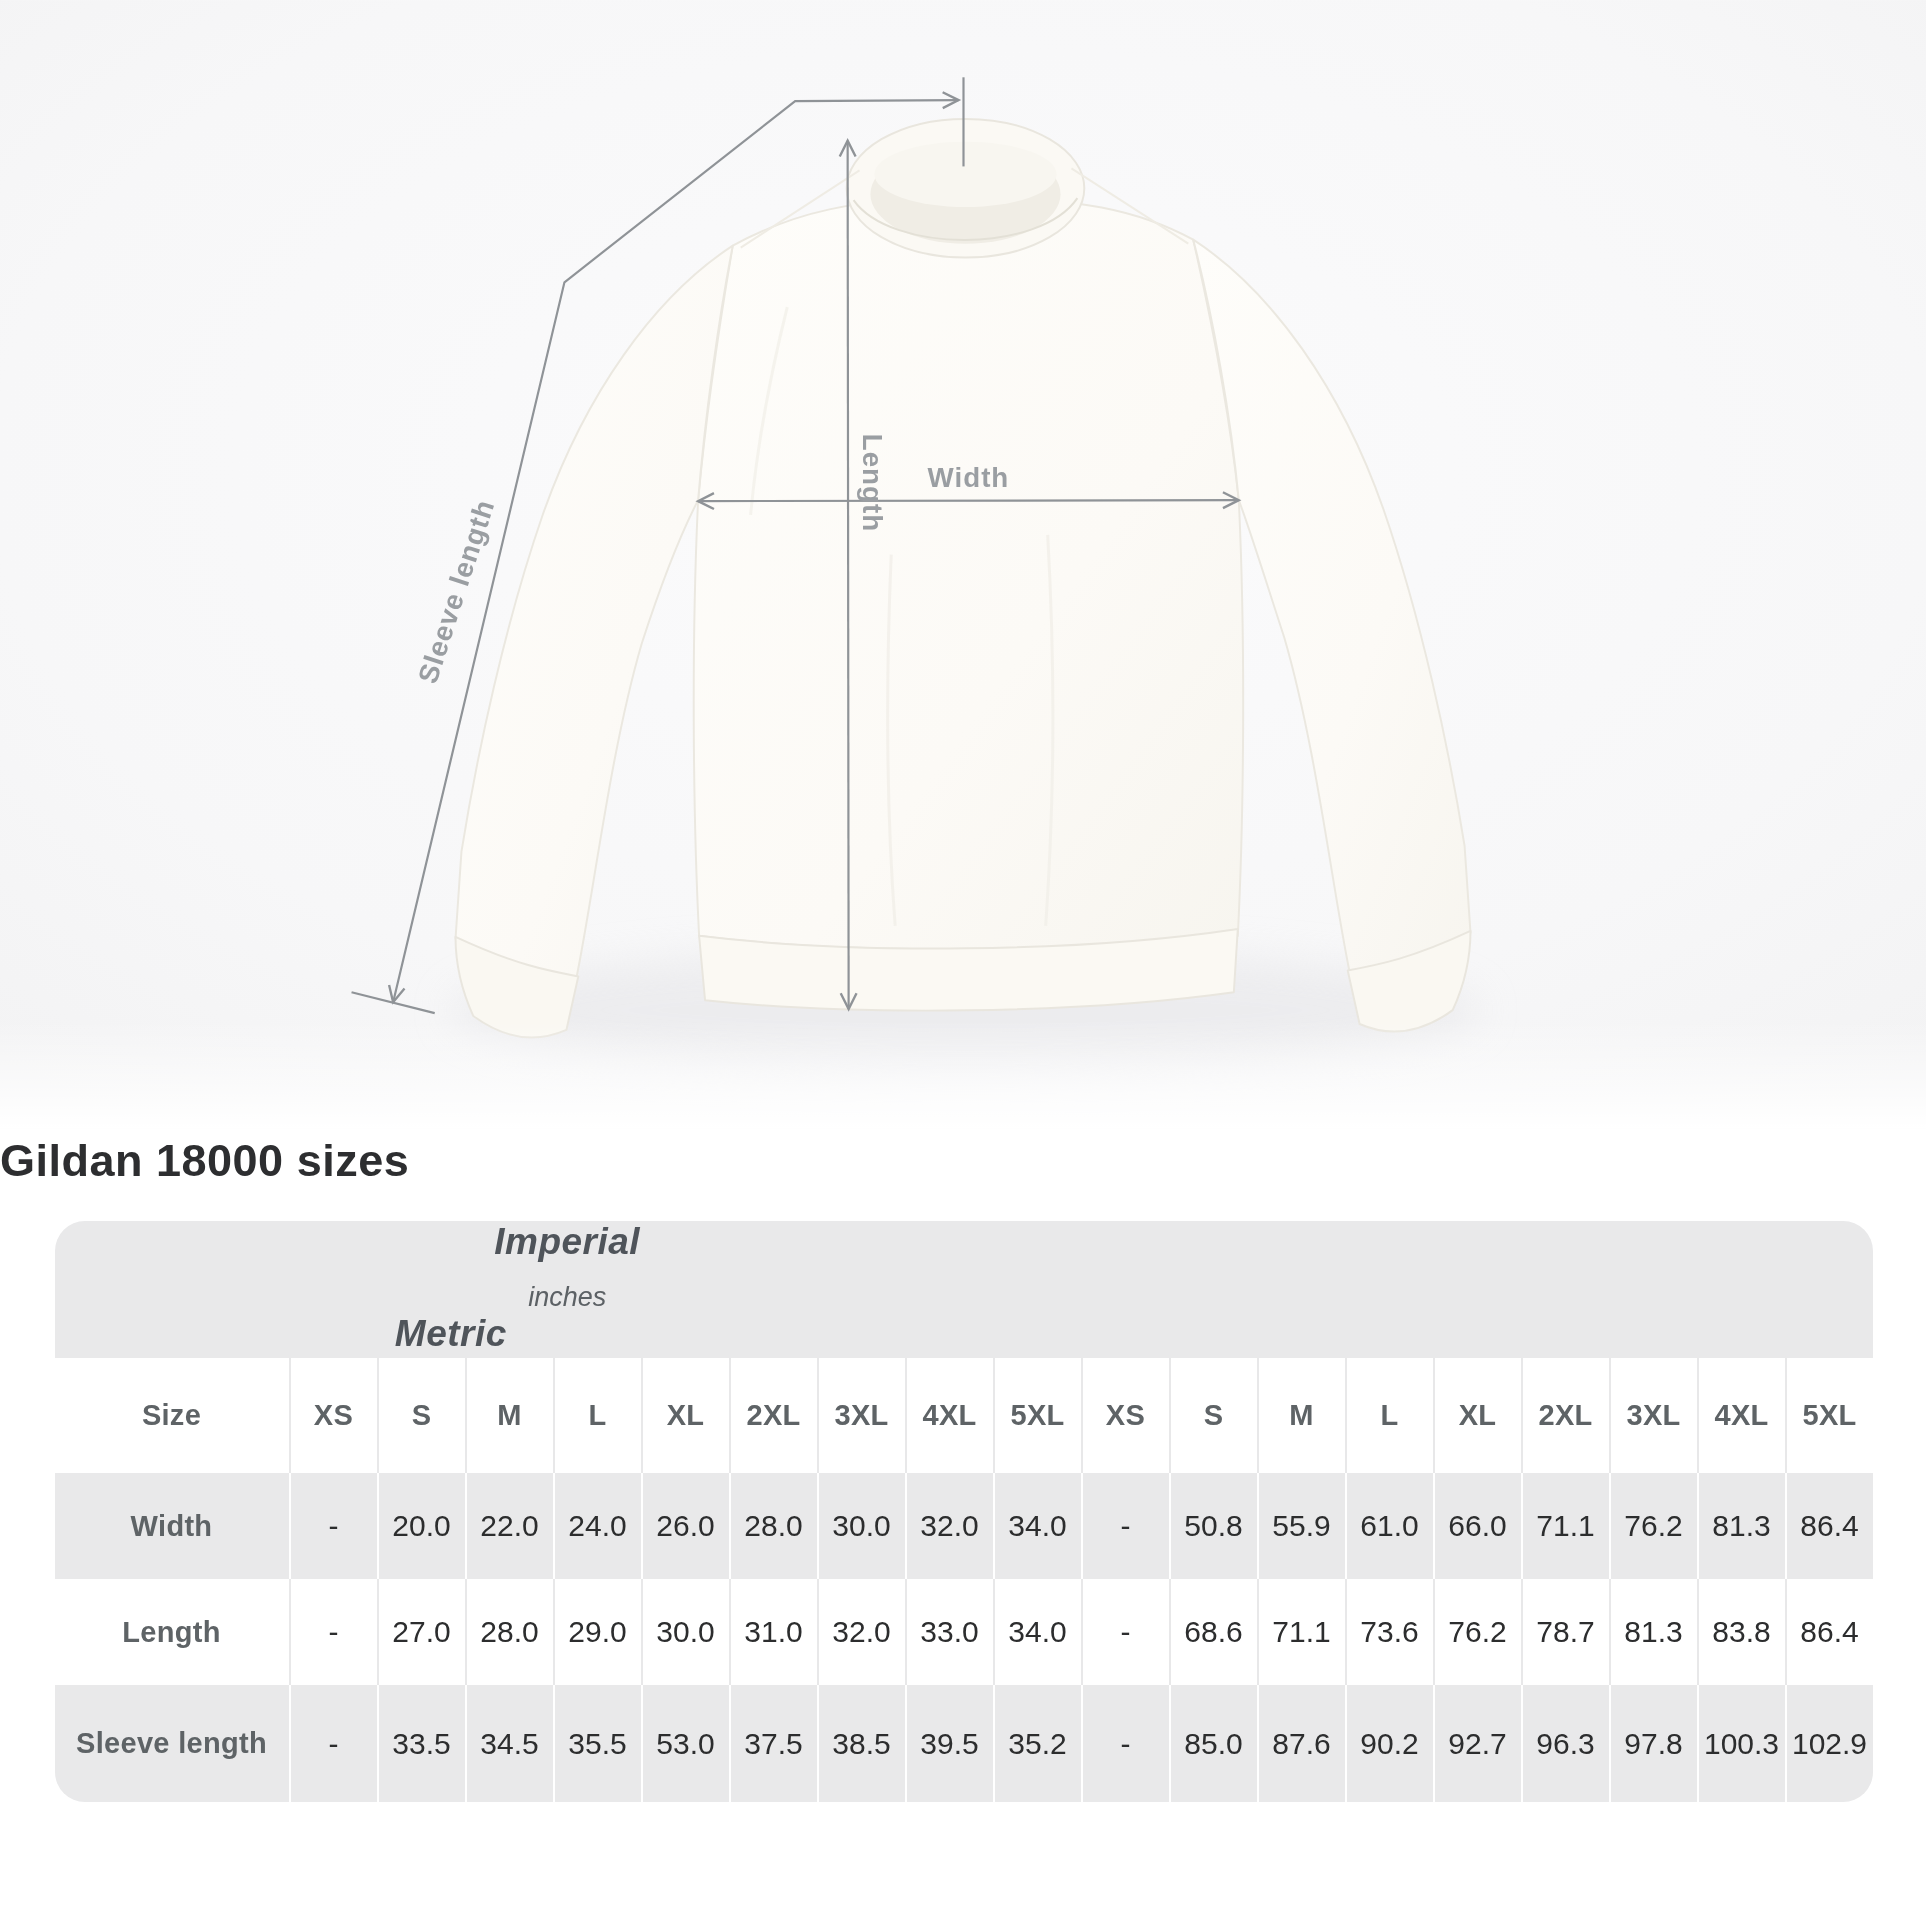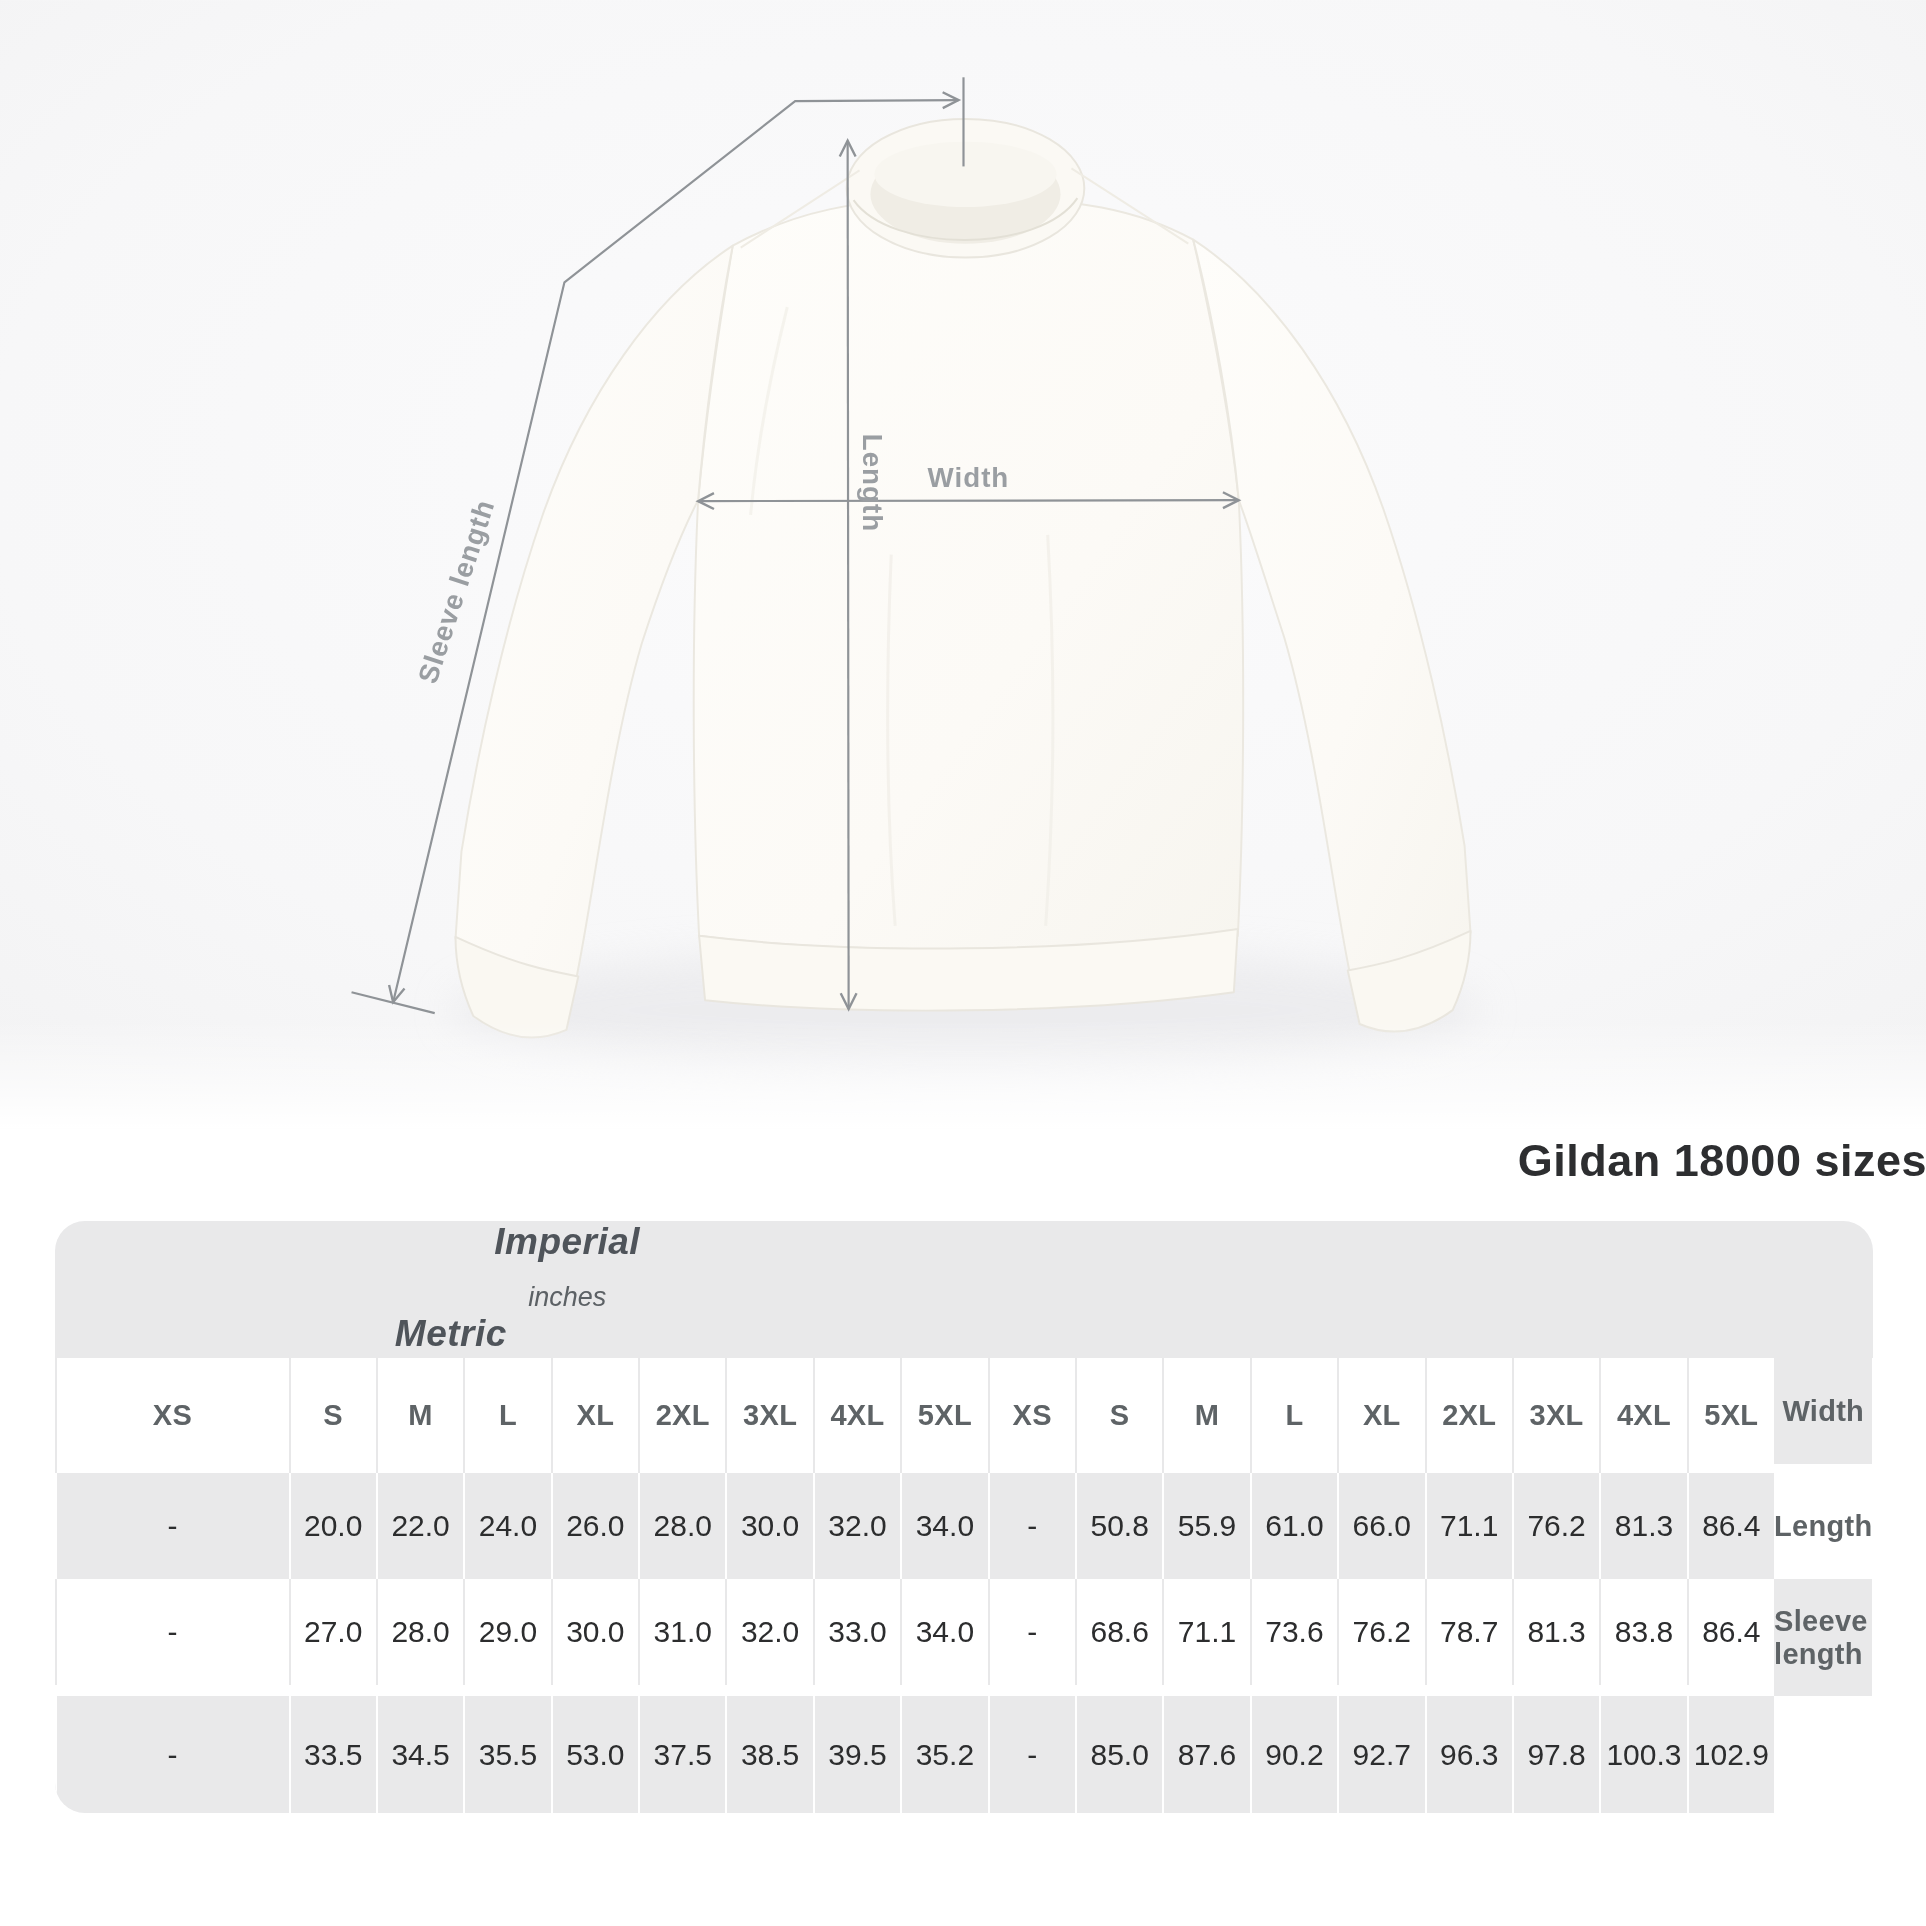--- a/index.html
+++ b/index.html
@@ -4,21 +4,21 @@
 <style>
   html,body{margin:0;padding:0;background:#ffffff;}
   body{
     width:1927px;height:1927px;overflow:hidden;
     font-family:"Liberation Sans","DejaVu Sans",sans-serif;
     -webkit-font-smoothing:antialiased;
   }
   .figure{width:1927px;height:1129px;position:relative;}
   .figure svg{display:block;}
 
-  .title-block{text-align:right;}
+  .title-block{text-align:left;}
   .page-title{
     margin:6px 0 0 0;
     font-size:45px;font-weight:bold;color:#2d2e30;letter-spacing:0.5px;
   }
   .subtitle{
     margin:12px 0 0 0;
     font-size:27px;font-style:italic;color:#595d60;letter-spacing:0.2px;
   }
 
   .size-table{
@@ -136,20 +136,21 @@
     <div class="band-group imperial">
       <div class="g-name">Imperial</div>
       <div class="g-unit">inches</div>
     </div>
     <div class="band-group metric">
       <div class="g-name">Metric</div>
       <div class="g-unit">measurements</div>
     </div>
   </div>
   <div class="grid">
+      <div class="cell hdr rs first">Size</div>
       <div class="cell hdr rs">XS</div>
       <div class="cell hdr rs">S</div>
       <div class="cell hdr rs">M</div>
       <div class="cell hdr rs">L</div>
       <div class="cell hdr rs">XL</div>
       <div class="cell hdr rs">2XL</div>
       <div class="cell hdr rs">3XL</div>
       <div class="cell hdr rs">4XL</div>
       <div class="cell hdr rs">5XL</div>
       <div class="cell hdr rs">XS</div>

